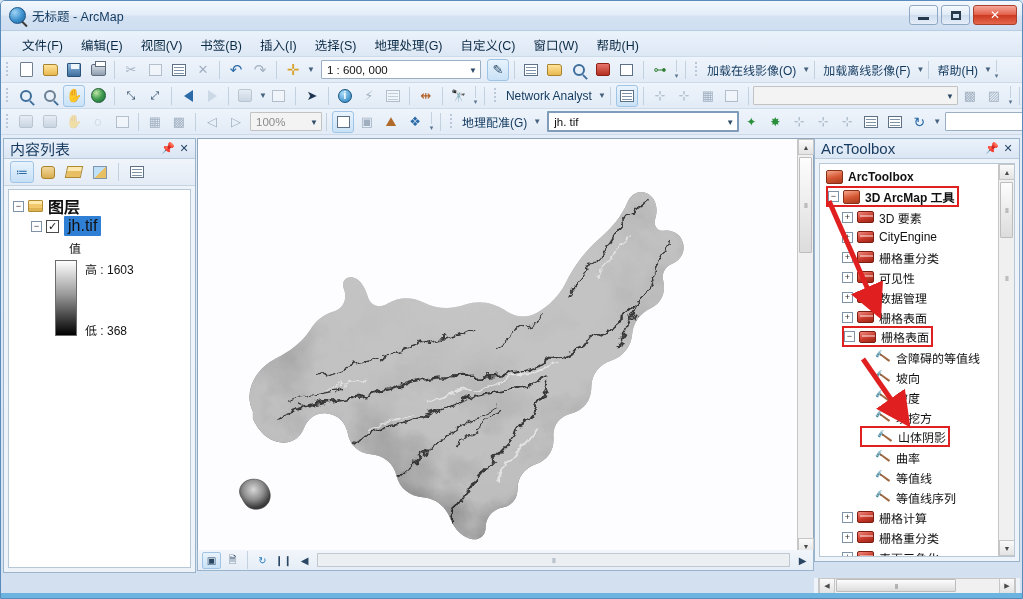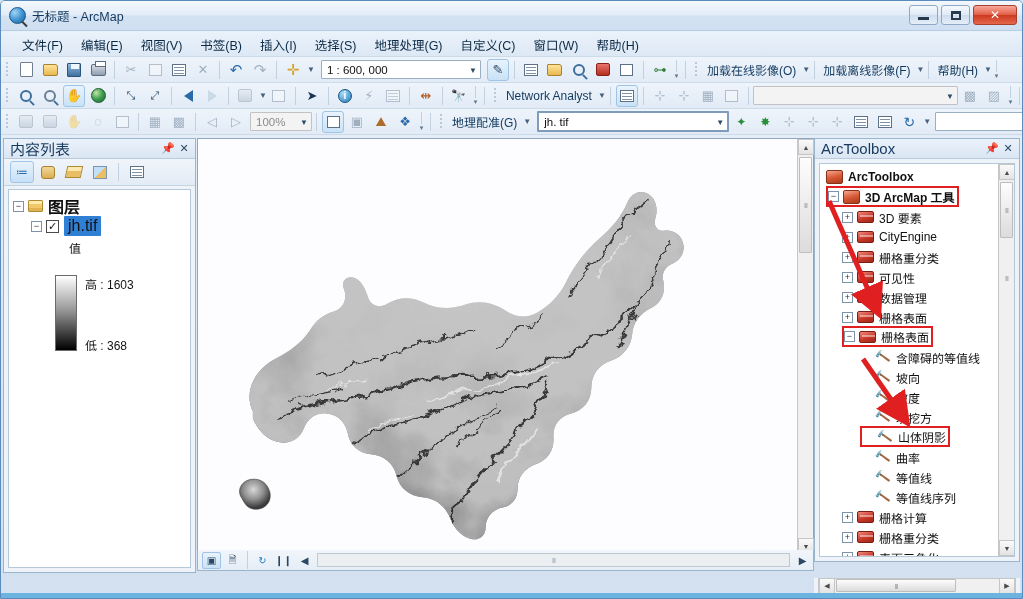--- a/index.html
+++ b/index.html
@@ -178,21 +178,21 @@
   }
   .layers-icon{width:15px;height:12px;margin-right:5px;flex:0 0 auto;
     background:linear-gradient(180deg,#ffe9ab 0 33%, #f1c96b 33% 66%, #e0b352 66% 100%);
     border:1px solid #b08c33;border-radius:1px;}
   .chk { width:13px;height:13px;border:1px solid #4a4a4a;background:#fff;margin-right:5px;
      display:flex;align-items:center;justify-content:center;font-size:11px;color:#111;flex:0 0 auto;}
   .sel-label{ background:#2f7fd4;color:#fff;padding:1px 4px;border-radius:1px;}
   .tree-label{ font-size:16px;color:#111;}
   .tree-bold{ font-weight:bold; }
   .legend-title{ font-size:12px;color:#111;margin-left:60px;margin-top:3px;}
-  .ramp-wrap{ display:flex; margin-left:46px; margin-top:19px;}
+  .ramp-wrap{ display:flex; margin-left:46px; margin-top:4px;}
   .ramp { width:22px;height:76px;border:1px solid #6b6b6b;
     background:linear-gradient(180deg,#ffffff 0%, #9a9a9a 45%, #000000 100%);}
   .ramp-labels{ display:flex;flex-direction:column;justify-content:space-between;
     margin-left:8px;height:78px;font-size:12px;color:#111;}
   .ramp-labels span.lo{ align-self:flex-start; }
 
   
   #mapwrap { position:absolute; left:196px; top:137px; right:208px; bottom:27px;
      border:1px solid #8fa7bd; background:#fff; }
   #mapcanvas{ position:absolute; left:0; top:0; right:16px; bottom:16px; background:#fdfdff; overflow:hidden;}
@@ -447,21 +447,21 @@
     <div class="tbtn disabled">◌</div>
     <div class="tbtn disabled">
         <span class="ic ic-box"></span>
       </div>
     <div class="tsep"></div>
     <div class="tbtn disabled">▦</div>
     <div class="tbtn disabled">▩</div>
     <div class="tsep"></div>
     <div class="tbtn disabled">◁</div>
     <div class="tbtn disabled">▷</div>
-    <div class="combo disabled" style="width:62px;margin-left:2px;">
+    <div class="combo disabled" style="width:72px;margin-left:2px;">
       <span>100%</span>
       <span class="arrow">▼</span>
     </div>
     <div class="tsep"></div>
     <div class="tbtn active">
         <span class="ic ic-box"></span>
       </div>
     <div class="tbtn disabled">▣</div>
     <div class="tbtn" style="color:#b06a2a;">⛰</div>
     <div class="tbtn" style="color:#2a6aa8;">❖</div>

